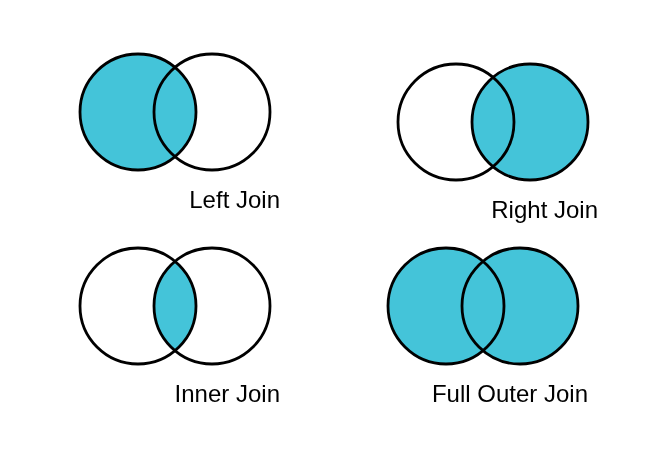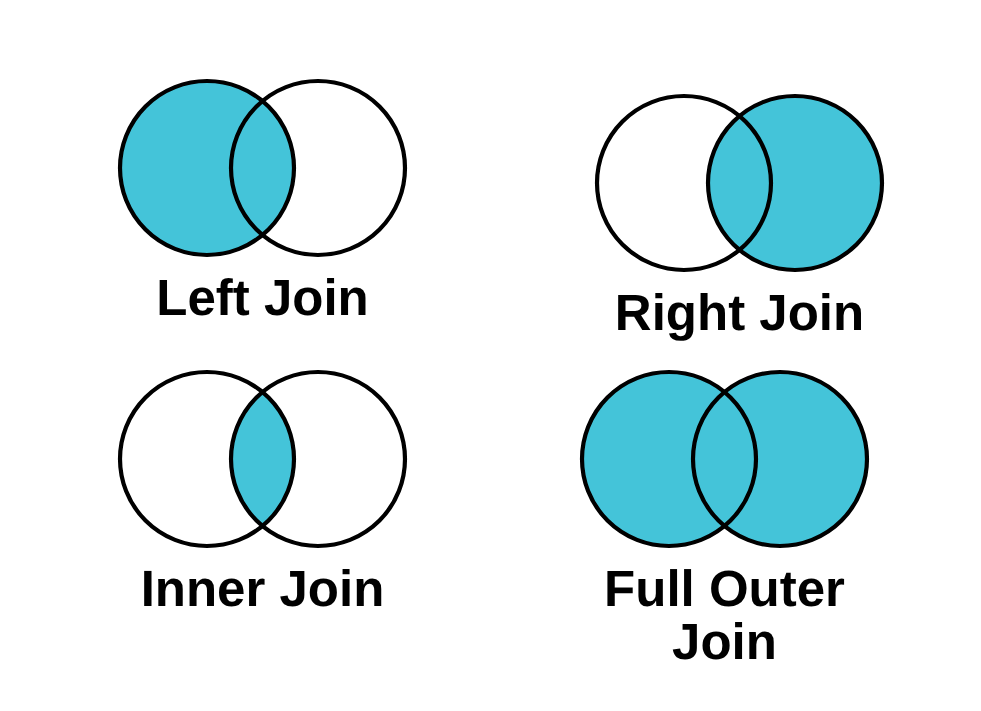--- a/index.html
+++ b/index.html
@@ -26,25 +26,26 @@
   .cell-br { left: 333px; top: 246px; }
   .venn-holder {
     width: 196px;
     height: 120px;
     margin: 0 auto;
   }
   .venn-holder svg { display: block; }
   .join-caption {
     margin: 10px auto 0;
     max-width: 210px;
-    font-size: 34px;
+    font-size: 24px;
     line-height: 35px;
-    font-weight: bold;
+    font-weight: normal;
     color: #000000;
     letter-spacing: 0px;
+    text-align: right;
   }
 </style>
 </head>
 <body>
 
 <div class="canvas">
 
   <figure class="cell cell-tl" style="margin:0">
     <div class="venn-holder">
         <svg width="196" height="120" viewBox="0 0 196 120">

